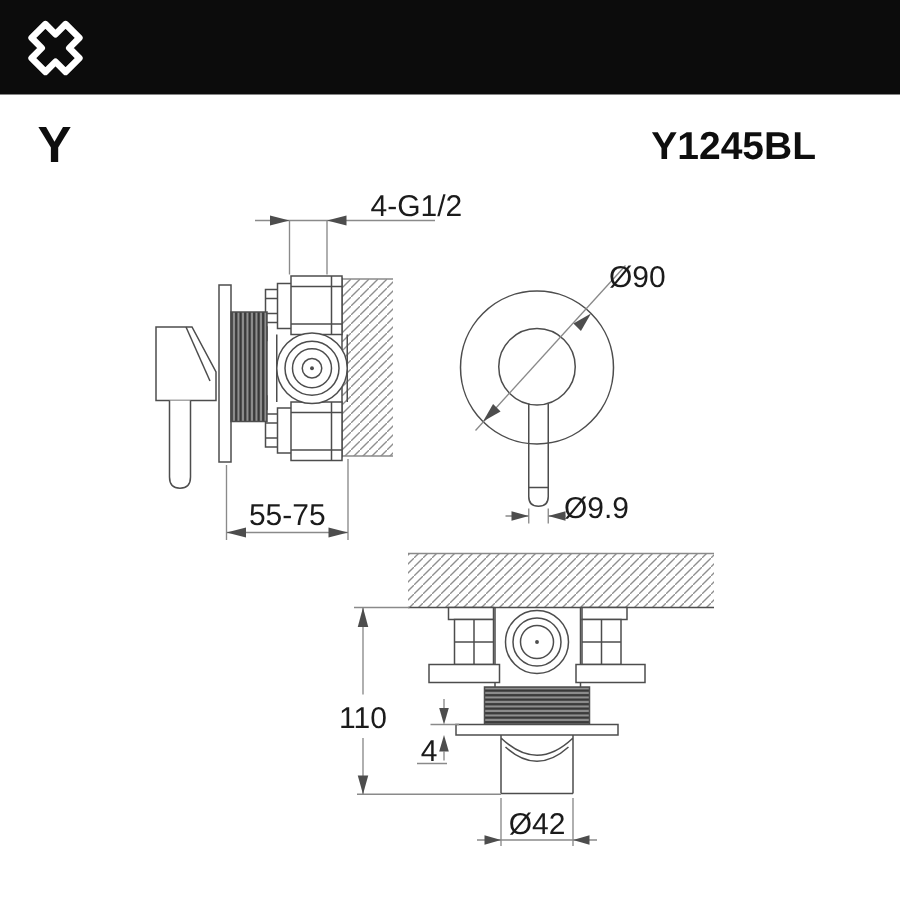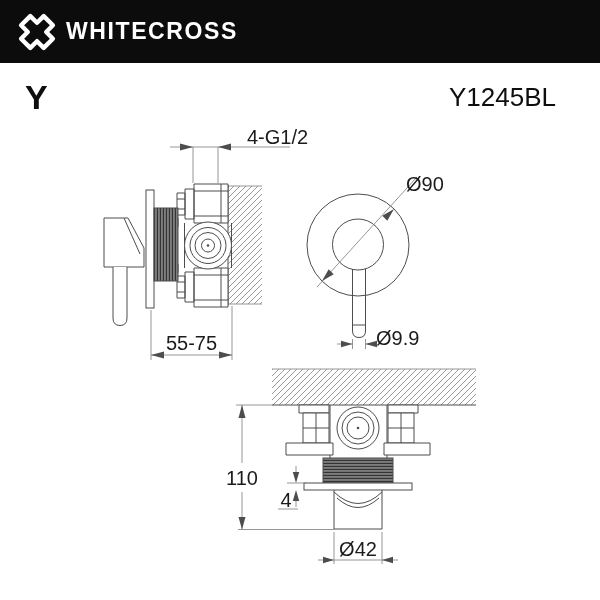--- a/index.html
+++ b/index.html
@@ -12,41 +12,40 @@
     display:flex;align-items:center;
   }
   .logo-icon{margin-left:17px;}
   .brand{
     color:#ffffff;font-size:23px;font-weight:600;letter-spacing:1.6px;margin-left:9px;
   }
   .series{
     position:absolute;left:25px;top:78px;font-size:34px;font-weight:700;color:#0e0e0e;
   }
   .model{
-    position:absolute;right:44px;top:82px;font-size:26px;font-weight:400;color:#0e0e0e;
+    position:absolute;right:56px;top:82px;font-size:26px;font-weight:700;color:#0e0e0e;
   }
   svg.drawing{position:absolute;left:0;top:0;}
   svg.drawing .obj{stroke:#4d4d4d;stroke-width:1;fill:none;}
   svg.drawing .objfill{stroke:#4d4d4d;stroke-width:1;fill:#ffffff;}
   svg.drawing .dim{stroke:#8a8a8a;stroke-width:0.9;fill:none;}
   svg.drawing .arrow{fill:#4d4d4d;stroke:none;}
   svg.drawing text{
     font-family:"Liberation Sans", sans-serif;fill:#1b1b1b;font-size:20px;stroke:none;
   }
 </style>
 </head>
 <body>
 
 <div class="header">
   <svg class="logo-icon" width="40" height="40" viewBox="0 0 40 40">
     <g transform="translate(20,20) rotate(45)">
       <path d="M -6.5,-16 L 6.5,-16 L 6.5,-6.5 L 16,-6.5 L 16,6.5 L 6.5,6.5 L 6.5,16 L -6.5,16 L -6.5,6.5 L -16,6.5 L -16,-6.5 L -6.5,-6.5 Z" fill="none" stroke="#ffffff" stroke-width="4.4" stroke-linejoin="round"></path>
     </g>
   </svg>
-  <span class="brand">WHITECROSS</span>
 </div>
 
 <span class="series">Y</span>
 <span class="model">Y1245BL</span>
 
 <svg class="drawing" width="600" height="600" viewBox="0 0 600 600">
   <defs>
     <pattern id="hatch" width="6" height="6" patternUnits="userSpaceOnUse">
       <path d="M0,6 L6,0" stroke="#8f8f8f" stroke-width="0.9"></path>
     </pattern>

